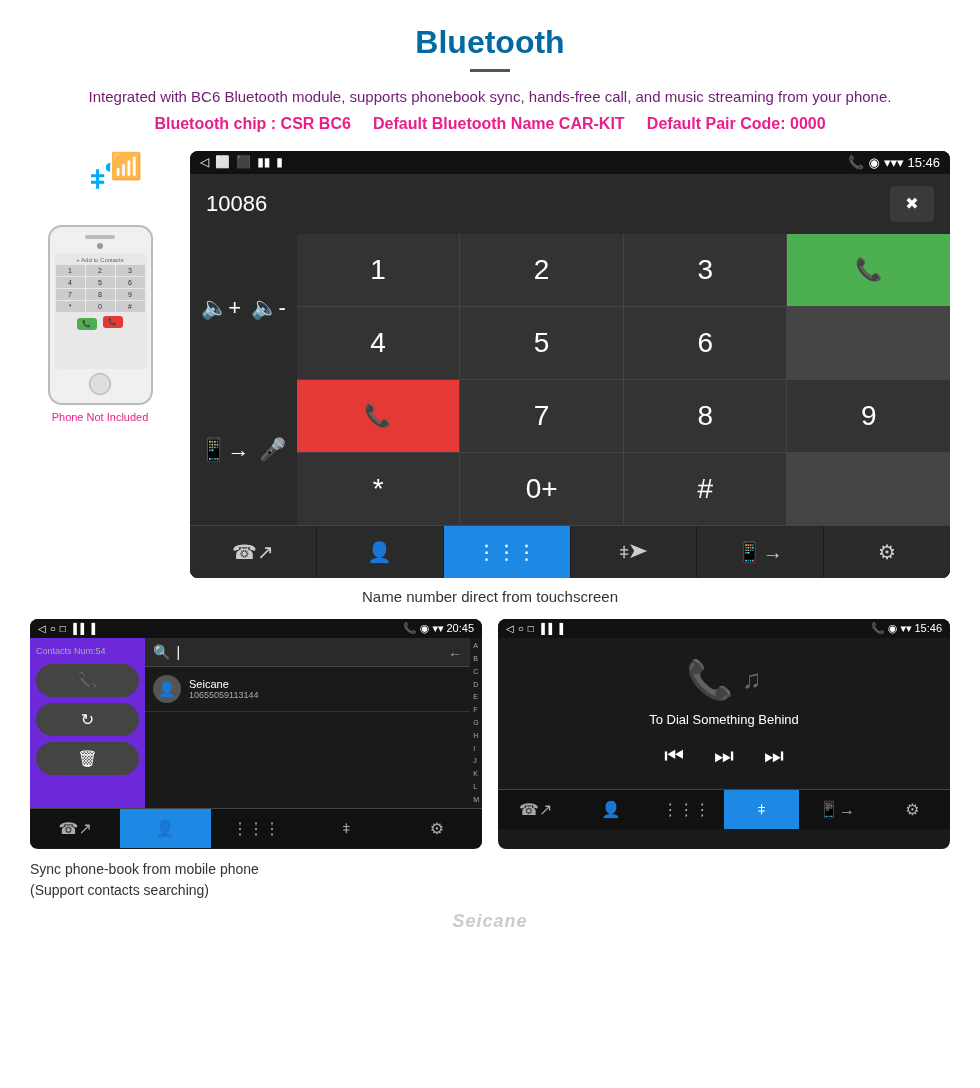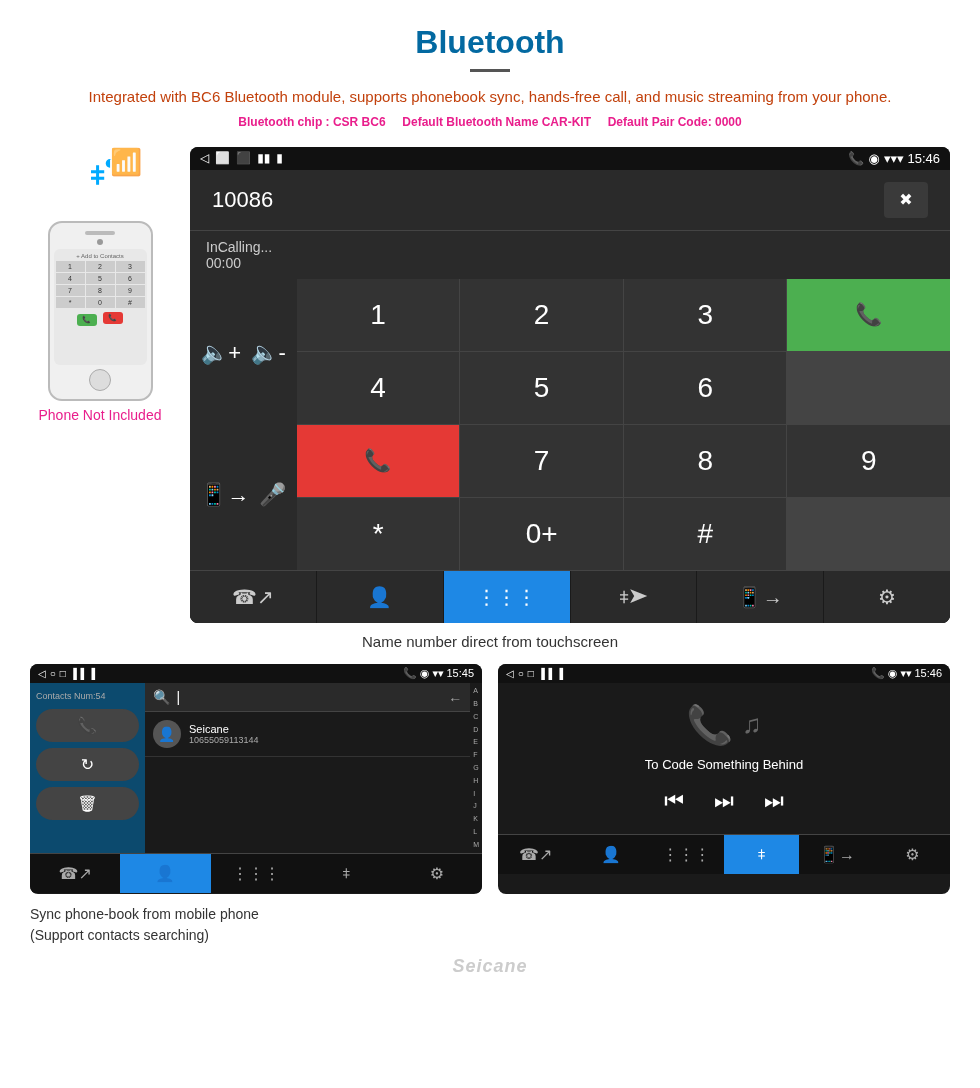--- a/index.html
+++ b/index.html
@@ -22,25 +22,25 @@
       color: #0369a1;
     }
     .header-divider {
       width: 40px;
       height: 3px;
       background: #555;
       margin: 8px auto 14px;
     }
     .page-header p {
       font-size: 15px;
-      color: #c2410c;
+      color: #701a75;
       line-height: 1.5;
     }
     .bt-specs {
-      font-size: 12px;
+      font-size: 16px;
       margin-top: 6px;
     }
     .bt-specs span {
       color: #e91e8c;
       font-weight: bold;
     }
 
     
     .main-section {
       display: flex;
@@ -76,21 +76,21 @@
       display: flex;
       flex-direction: column;
       align-items: center;
       justify-content: flex-start;
       font-size: 7px;
       color: #333;
       padding: 4px 2px;
       overflow: hidden;
     }
     .phone-label-small {
-      font-size: 14px;
+      font-size: 11px;
       color: #e91e8c;
       margin-top: 6px;
       text-align: right;
     }
     .phone-home-btn {
       width: 22px;
       height: 22px;
       border-radius: 50%;
       border: 1px solid #aaa;
       margin-top: 4px;
@@ -115,21 +115,21 @@
       font-size: 12px;
     }
     .status-left { display: flex; gap: 6px; align-items: center; }
     .status-right { display: flex; gap: 4px; align-items: center; font-size: 13px; }
 
     .dial-number-bar {
       background: #2a2a2a;
       display: flex;
       justify-content: space-between;
       align-items: center;
-      padding: 12px 22px;
+      padding: 12px 16px;
     }
     .dial-number-bar .number-display {
       font-size: 22px;
       color: #fff;
       font-weight: 300;
     }
     .backspace-btn {
       width: 44px;
       height: 36px;
       background: #3a3a3a;
@@ -257,21 +257,21 @@
     .mini-status-left { display: flex; gap: 4px; }
     .mini-status-right { display: flex; gap: 3px; font-size: 11px; }
 
     
     .contacts-content {
       display: flex;
       height: calc(100% - 60px);
     }
     .contacts-sidebar {
       width: 115px;
-      background: #0c4a6e;
+      background: #6d28d9;
       padding: 6px;
       display: flex;
       flex-direction: column;
       gap: 6px;
     }
     .contacts-num {
       font-size: 9px;
       color: #aaa;
       padding: 2px 0;
     }
@@ -526,24 +526,20 @@
         <span>15:46</span>
       </div>
     </div>
 
     <div class="dial-number-bar">
       <div class="number-display">10086</div>
       <div style="flex:1;"></div>
       <div class="backspace-btn">✖</div>
     </div>
 
-    <div class="dial-calling-row">
-      <span>InCalling...</span>
-      <span>00:00</span>
-    </div>
 
     <div class="dial-grid-area">
 
       <div class="dial-controls-left">
         <div class="ctrl-row">
           <span>🔈+</span>
           <span>🔈-</span>
         </div>
         <div class="ctrl-row">
           <span>📱→</span>
@@ -590,21 +586,21 @@
         <span>◁</span>
         <span>○</span>
         <span>□</span>
         <span>▐▐</span>
         <span>▐</span>
       </div>
       <div class="mini-status-right">
         <span>📞</span>
         <span>◉</span>
         <span>▾▾</span>
-        <span>15:45</span>
+        <span>20:45</span>
       </div>
     </div>
 
     <div class="contacts-content">
 
       <div class="contacts-sidebar">
         <div class="contacts-num">Contacts Num:54</div>
         <div class="contact-action-btn">📞</div>
         <div class="contact-action-btn">↻</div>
         <div class="contact-action-btn">🗑</div>
@@ -666,21 +662,21 @@
         <span>▾▾</span>
         <span>15:46</span>
       </div>
     </div>
 
     <div class="music-content">
       <div class="music-icon-area">
         <span style="font-size:38px;color:#555;">📞</span>
         <span style="font-size:26px;color:#666;">♫</span>
       </div>
-      <div class="music-title">To Code Something Behind</div>
+      <div class="music-title">To Dial Something Behind</div>
       <div class="music-controls">
         <span>⏮</span>
         <span>⏭</span>
         <span>⏭</span>
       </div>
     </div>
 
     <div class="music-bottom-bar">
       <div class="mb-key">☎↗</div>
       <div class="mb-key">👤</div>

